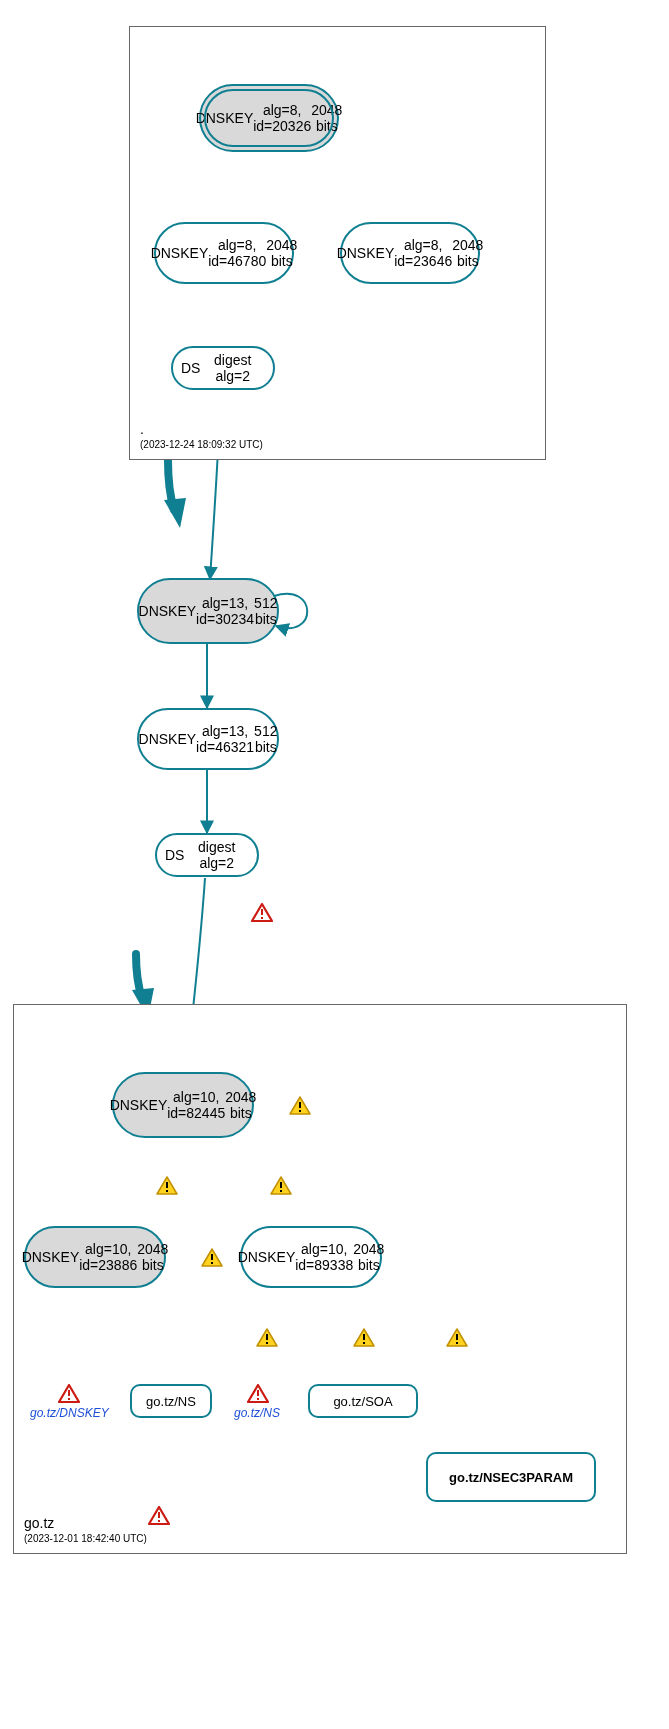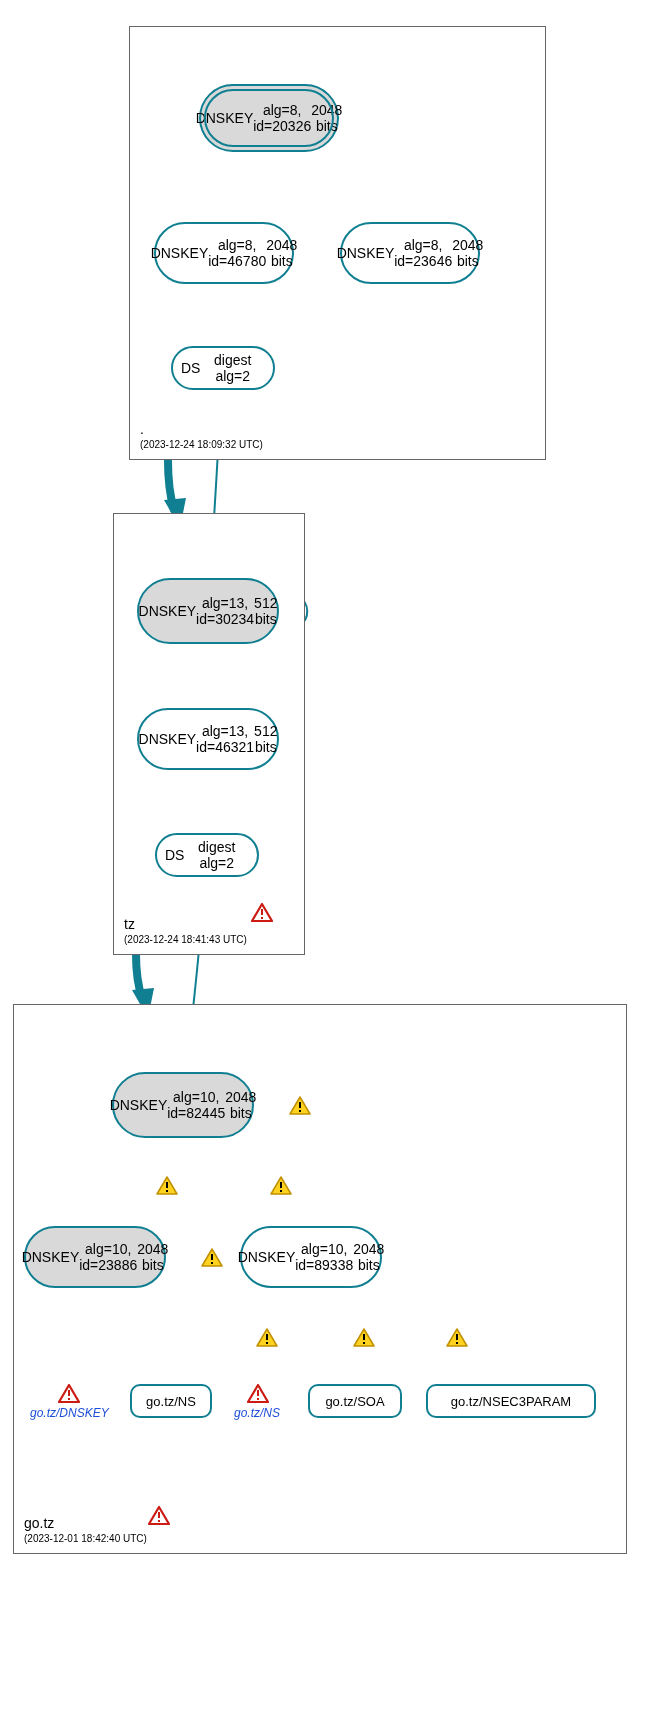--- a/index.html
+++ b/index.html
@@ -176,26 +176,20 @@
     <div class="title">DNSKEY</div>
     <div class="sub">alg=8, id=23646</div>
     <div class="sub">2048 bits</div>
   </div>
 
   <div class="node" style="left:171px; top:346px; width:104px; height:44px;">
     <div class="title">DS</div>
     <div class="sub">digest alg=2</div>
   </div>
 
-  <div class="zone-box" style="left:113px; top:513px; width:192px; height:442px;">
-    <div class="zone-label">
-      <div class="name">tz</div>
-      <div class="ts">(2023-12-24 18:41:43 UTC)</div>
-    </div>
-  </div>
 
   <div class="node sep" style="left:137px; top:578px; width:142px; height:66px;">
     <div class="title">DNSKEY</div>
     <div class="sub">alg=13, id=30234</div>
     <div class="sub">512 bits</div>
   </div>
 
   <div class="node" style="left:137px; top:708px; width:142px; height:62px;">
     <div class="title">DNSKEY</div>
     <div class="sub">alg=13, id=46321</div>
@@ -271,24 +265,24 @@
   </div>
   <div class="icon" style="left:446px; top:1328px;">
     <svg viewBox="0 0 22 20">
         <use href="#warn-tri"></use>
       </svg>
   </div>
 
   <div class="rrbox" style="left:130px; top:1384px; width:82px; height:34px;">
     <span>go.tz/NS</span>
   </div>
-  <div class="rrbox" style="left:308px; top:1384px; width:94px; height:34px;">
+  <div class="rrbox" style="left:308px; top:1384px; width:110px; height:34px;">
     <span>go.tz/SOA</span>
   </div>
-  <div class="rrbox" style="left:426px; top:1384px; width:170px; height:34px;">
+  <div class="rrbox" style="left:426px; top:1452px; width:170px; height:50px;font-weight:bold;">
     <span>go.tz/NSEC3PARAM</span>
   </div>
 
   <div class="icon" style="left:58px; top:1384px;">
     <svg viewBox="0 0 22 20">
         <use href="#err-tri"></use>
       </svg>
   </div>
   <div class="ghost" style="left:30px; top:1406px;">go.tz/DNSKEY</div>
 

